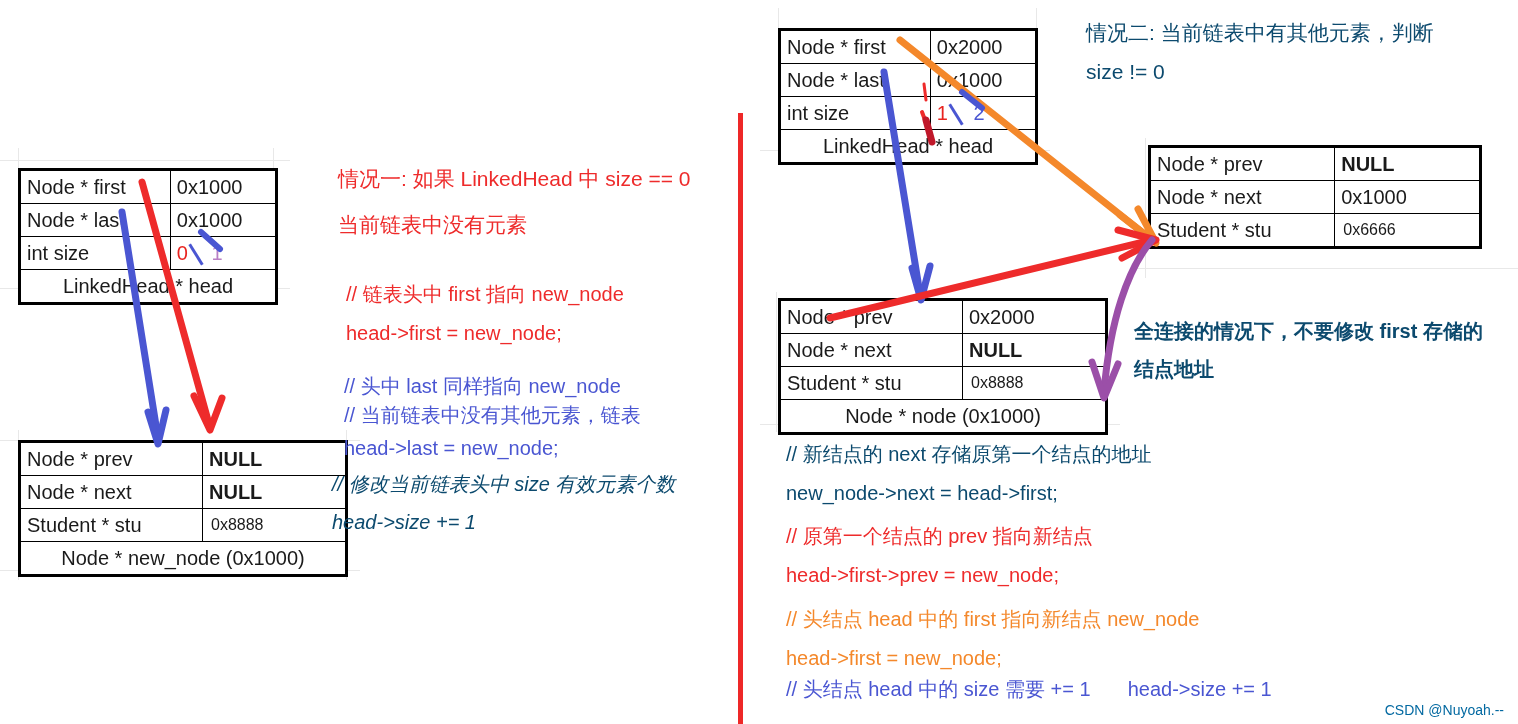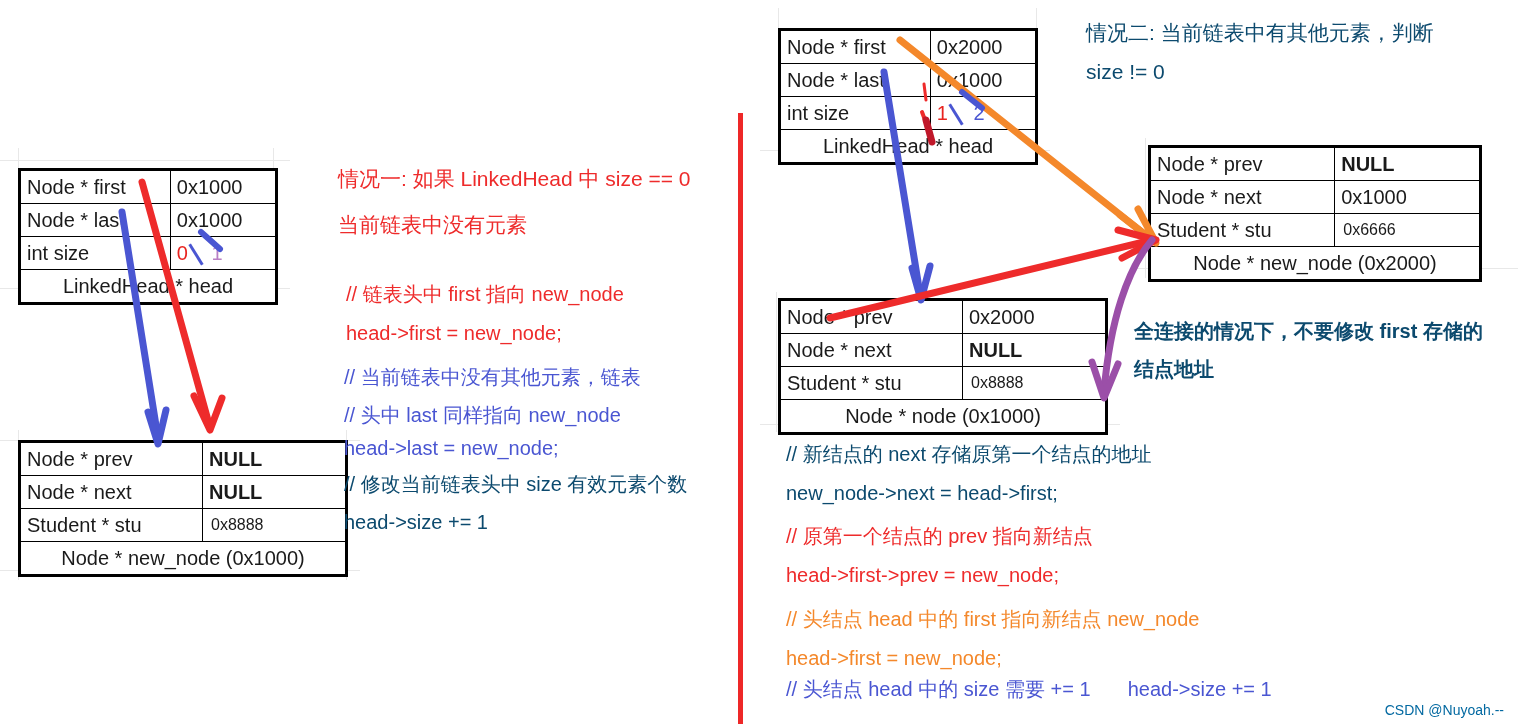--- a/index.html
+++ b/index.html
@@ -139,26 +139,26 @@
     <div>情况一: 如果 LinkedHead 中 size == 0</div>
     <div style="margin-top:16px;">当前链表中没有元素</div>
   </div>
 
   <div class="note fs21 c-red" style="left:346px;top:280px;">
     <div>// 链表头中 first 指向 new_node</div>
     <div style="margin-top:10px;">head-&gt;first = new_node;</div>
   </div>
 
   <div class="note fs21 c-blue" style="left:344px;top:363px;">
+    <div style="margin-top:9px;">// 头中 last 同样指向 new_node</div>
     <div>// 当前链表中没有其他元素，链表</div>
-    <div style="margin-top:9px;">// 头中 last 同样指向 new_node</div>
     <div style="margin-top:4px;">head-&gt;last = new_node;</div>
   </div>
 
-  <div class="note fs21 c-purple" style="left:344px;top:470px;">
+  <div class="note fs21 c-purple" style="left:332px;top:470px;font-style:italic;">
     <div>// 修改当前链表头中 size 有效元素个数</div>
     <div style="margin-top:9px;">head-&gt;size += 1</div>
   </div>
 
   <div class="divider" style="left:738px;top:113px;width:5px;height:611px;"></div>
 
   <div class="struct" style="left:778px;top:28px;width:256px;">
     <table>
       <tbody>
           <tr>
@@ -192,23 +192,20 @@
         <td class="val v-red-b">NULL</td>
       </tr>
       <tr>
         <td class="field">Node * next</td>
         <td class="val v-purple">0x1000</td>
       </tr>
       <tr>
         <td class="field">Student * stu</td>
         <td class="val small">0x6666</td>
       </tr>
-      <tr>
-        <td class="caption" colspan="2">Node * new_node (0x2000)</td>
-      </tr>
     </tbody>
       </table>
   </div>
 
   <div class="struct" style="left:778px;top:298px;width:326px;">
     <table>
       <tbody>
           <tr>
         <td class="field" style="width:56%">Node * prev</td>
         <td class="val v-red">0x2000</td>

